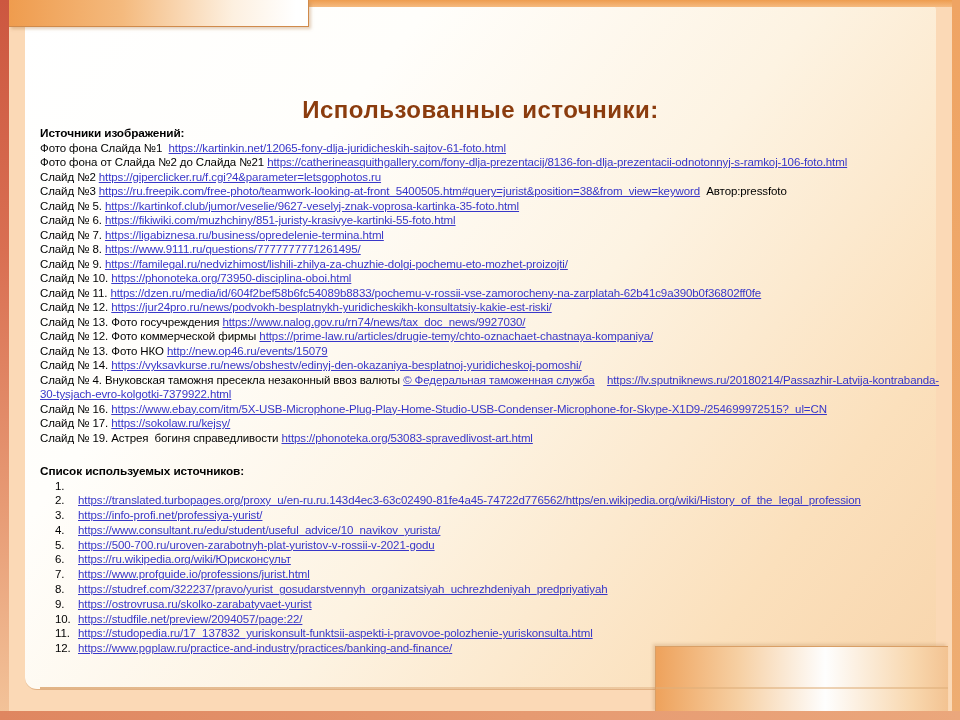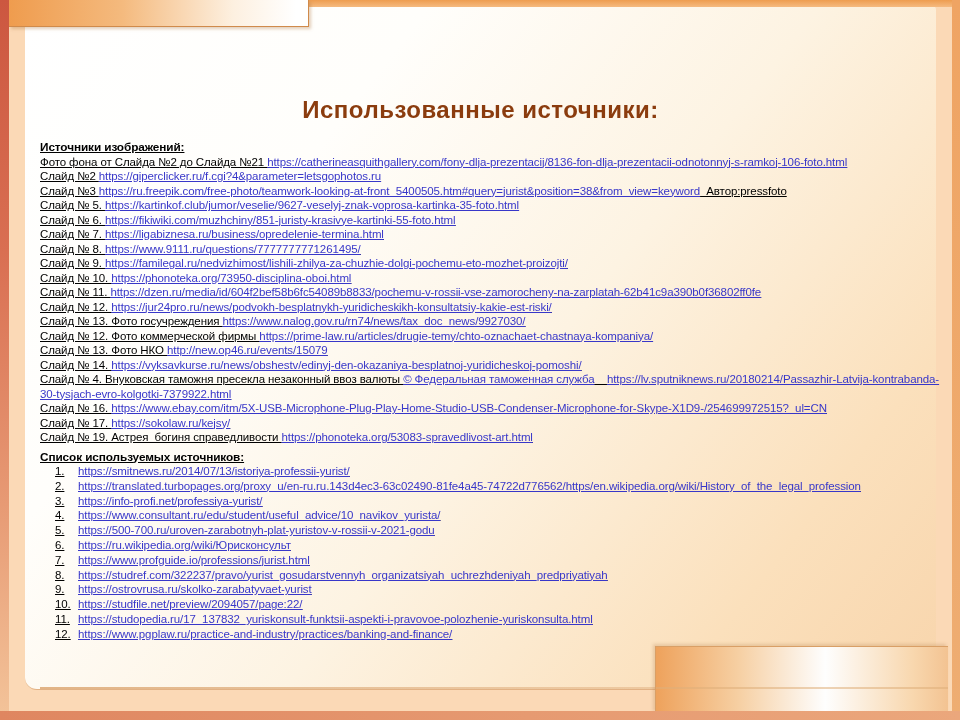--- a/index.html
+++ b/index.html
@@ -29,25 +29,25 @@
     background:linear-gradient(90deg,rgba(224,176,128,.95),rgba(224,176,128,.5));}
   .deco-bottom{position:absolute;left:655px;top:646px;width:292px;height:66px;
     background:linear-gradient(90deg,#eea25c 0%,#f6cfa2 28%,#fefefe 58%,#f8d7ae 88%,#f3c392 100%);
     border-top:1px solid #d99f66;border-left:1px solid #d99f66;
     box-shadow:-2px -2px 3px rgba(176,118,62,.25);}
   .deco-bottom:after{content:"";position:absolute;left:0;right:0;top:60%;height:2px;
     background:rgba(222,174,122,.55);}
   
   .title{position:absolute;left:25px;top:60px;width:911px;text-align:center;
     font-size:24px;font-weight:bold;color:#8b3c0e;letter-spacing:.5px;margin-top:36px;}
-  .content{position:absolute;left:40px;top:140px;width:900px;color:#000;text-decoration:underline;}
+  .content{position:absolute;left:40px;top:126px;width:900px;color:#000;}
   .heading{font-size:11.8px;font-weight:bold;line-height:14.5px;letter-spacing:-.1px;}
   .line{font-size:11.5px;line-height:14.5px;letter-spacing:-.1px;white-space:pre-wrap;}
   .lnk{color:#3837c9;text-decoration:underline;cursor:pointer;}
-  .sec2-head{margin-top:5px;}
+  .sec2-head{margin-top:19px;}
   .numline{display:flex;font-size:11.5px;line-height:14.8px;letter-spacing:-.1px;}
   .num{flex:none;width:23px;margin-left:15px;}
   .numline .lnk{white-space:pre-wrap;word-break:break-all;}
 </style>
 </head>
 <body>
 
 <div>
   <div class="panel"></div>
   <div class="frame-top"></div>
@@ -56,20 +56,21 @@
   <div class="frame-right"></div>
   <div class="bottom-line"></div>
   <div class="deco-bottom"></div>
   <div class="frame-bottom"></div>
 
   <div class="title">Использованные источники:</div>
 
   <div class="content">
     <div class="heading">Источники  изображений:</div>
     <div id="img-list">
+        <div class="line"><span class="txt">Фото фона Слайда №1  </span><a class="lnk">https://kartinkin.net/12065-fony-dlja-juridicheskih-sajtov-61-foto.html</a></div>
         <div class="line"><span class="txt">Фото фона от Слайда №2 до Слайда №21 </span><a class="lnk">https://catherineasquithgallery.com/fony-dlja-prezentacij/8136-fon-dlja-prezentacii-odnotonnyj-s-ramkoj-106-foto.html</a></div>
         <div class="line"><span class="txt">Слайд №2 </span><a class="lnk">https://giperclicker.ru/f.cgi?4&amp;parameter=letsgophotos.ru</a></div>
         <div class="line"><span class="txt">Слайд №3 </span><a class="lnk">https://ru.freepik.com/free-photo/teamwork-looking-at-front_5400505.htm#query=jurist&amp;position=38&amp;from_view=keyword</a><span class="txt">  Автор:pressfoto</span></div>
         <div class="line"><span class="txt">Слайд № 5. </span><a class="lnk">https://kartinkof.club/jumor/veselie/9627-veselyj-znak-voprosa-kartinka-35-foto.html</a></div>
         <div class="line"><span class="txt">Слайд № 6. </span><a class="lnk">https://fikiwiki.com/muzhchiny/851-juristy-krasivye-kartinki-55-foto.html</a></div>
         <div class="line"><span class="txt">Слайд № 7. </span><a class="lnk">https://ligabiznesa.ru/business/opredelenie-termina.html</a></div>
         <div class="line"><span class="txt">Слайд № 8. </span><a class="lnk">https://www.9111.ru/questions/7777777771261495/</a></div>
         <div class="line"><span class="txt">Слайд № 9. </span><a class="lnk">https://familegal.ru/nedvizhimost/lishili-zhilya-za-chuzhie-dolgi-pochemu-eto-mozhet-proizojti/</a></div>
         <div class="line"><span class="txt">Слайд № 10. </span><a class="lnk">https://phonoteka.org/73950-disciplina-oboi.html</a></div>
         <div class="line"><span class="txt">Слайд № 11. </span><a class="lnk">https://dzen.ru/media/id/604f2bef58b6fc54089b8833/pochemu-v-rossii-vse-zamorocheny-na-zarplatah-62b41c9a390b0f36802ff0fe</a></div>
@@ -81,21 +82,20 @@
         <div class="line"><span class="txt">Слайд № 4. Внуковская таможня пресекла незаконный ввоз валюты </span><a class="lnk">© Федеральная таможенная служба</a><span class="txt">    </span><a class="lnk">https://lv.sputniknews.ru/20180214/Passazhir-Latvija-kontrabanda-30-tysjach-evro-kolgotki-7379922.html</a></div>
         <div class="line"><span class="txt">Слайд № 16. </span><a class="lnk">https://www.ebay.com/itm/5X-USB-Microphone-Plug-Play-Home-Studio-USB-Condenser-Microphone-for-Skype-X1D9-/254699972515?_ul=CN</a></div>
         <div class="line"><span class="txt">Слайд № 17. </span><a class="lnk">https://sokolaw.ru/kejsy/</a></div>
         <div class="line"><span class="txt">Слайд № 19. Астрея  богиня справедливости </span><a class="lnk">https://phonoteka.org/53083-spravedlivost-art.html</a></div>
       </div>
 
     <div class="heading sec2-head">Список используемых  источников:</div>
     <div id="used-list">
         <div class="numline">
           <span class="num">1.</span>
-          <a class="lnk">https://smitnews.ru/2014/07/13/istoriya-professii-yurist/</a>
         </div>
         <div class="numline">
           <span class="num">2.</span>
           <a class="lnk">https://translated.turbopages.org/proxy_u/en-ru.ru.143d4ec3-63c02490-81fe4a45-74722d776562/https/en.wikipedia.org/wiki/History_of_the_legal_profession</a>
         </div>
         <div class="numline">
           <span class="num">3.</span>
           <a class="lnk">https://info-profi.net/professiya-yurist/</a>
         </div>
         <div class="numline">

